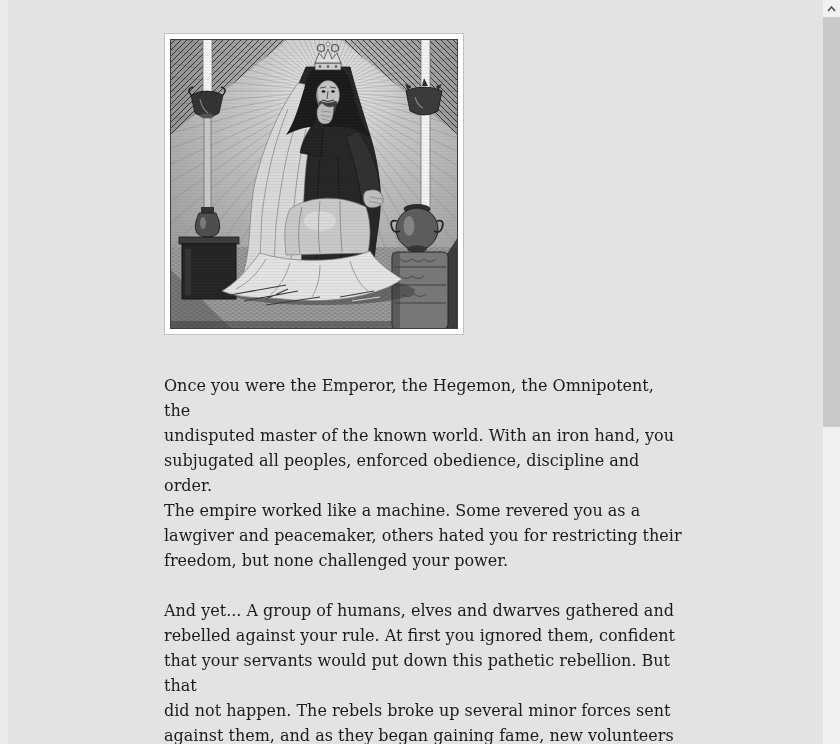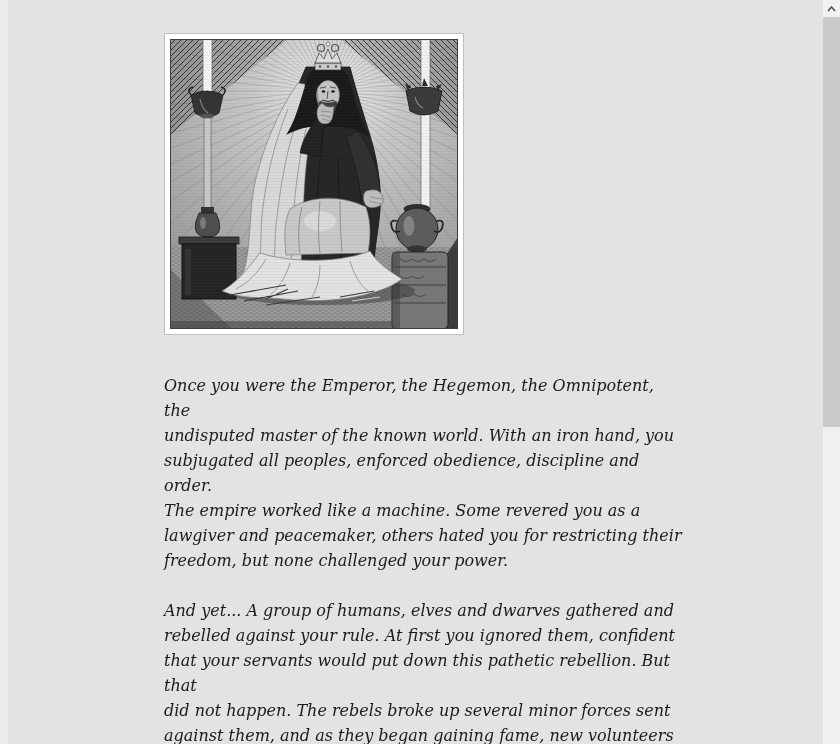--- a/index.html
+++ b/index.html
@@ -26,21 +26,20 @@
   .illustration-frame svg { display:block; }
   .story {
     margin-top:38px;
     font-size:16px;
     line-height:25px;
     color:#1b1b1b;
   }
   .para {
     white-space:pre-line;
     margin:0 0 25px 0;
-    font-style:italic;
   }
   
   .scrollbar {
     position:absolute; right:0; top:0;
     width:17px; height:744px;
     background:#f0f0f0;
   }
   .scroll-up-btn {
     position:absolute; top:0; left:0;
     width:17px; height:17px;

